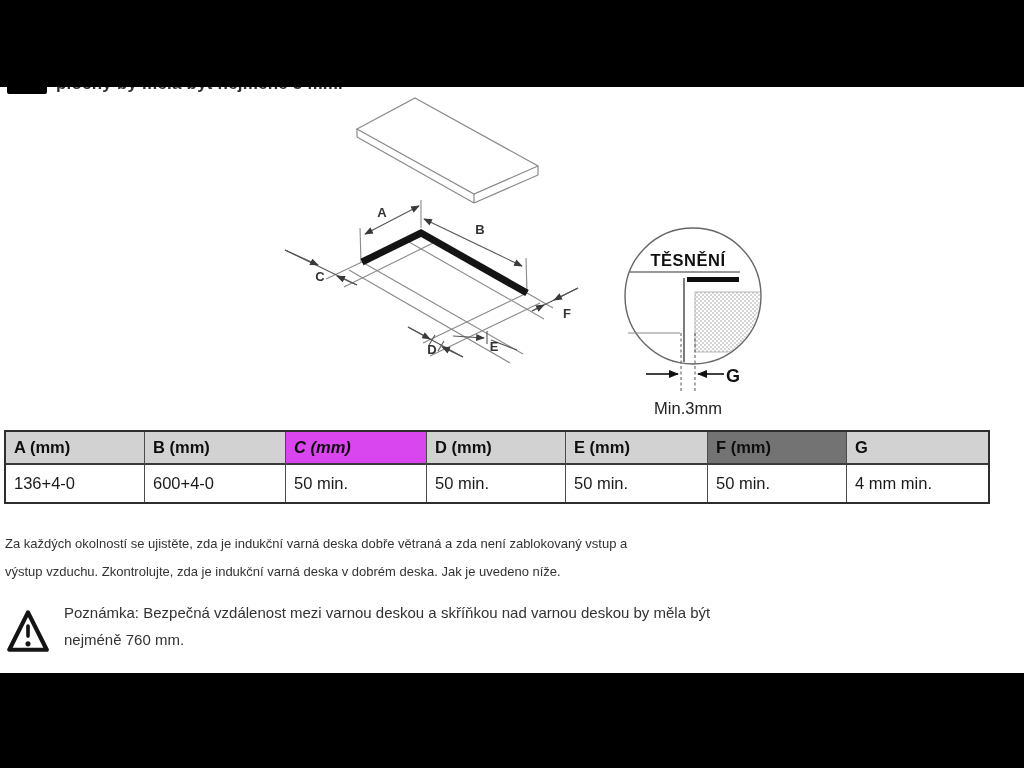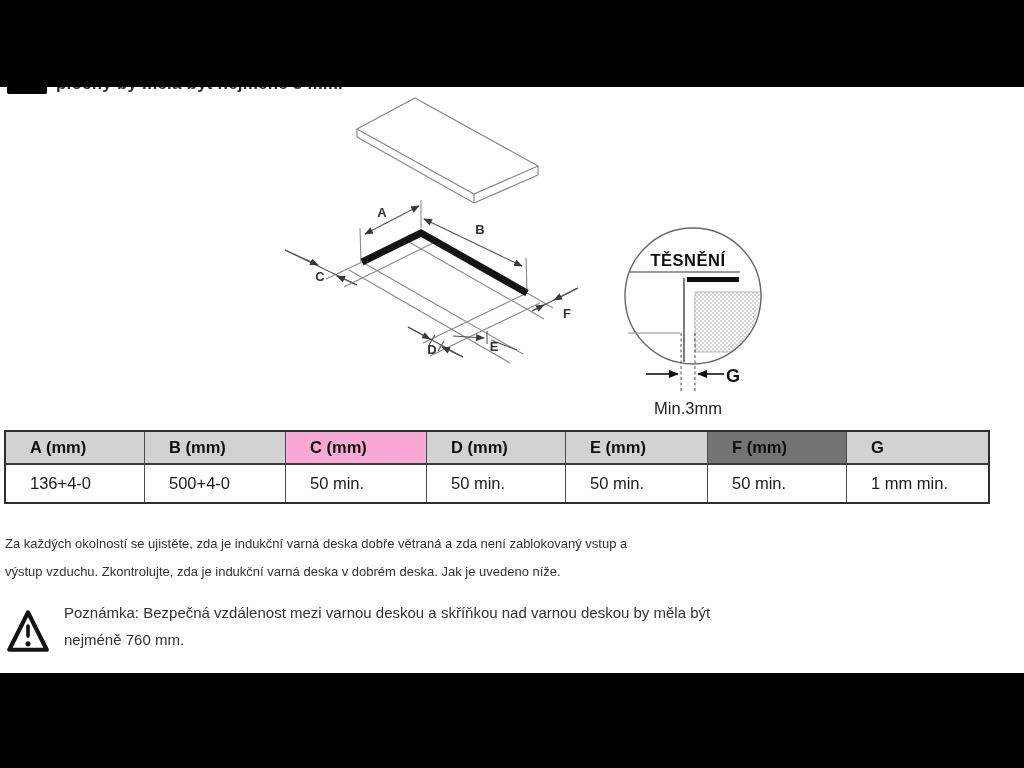--- a/index.html
+++ b/index.html
@@ -11,21 +11,21 @@
   .bar.bottom { top:673px; height:95px; }
   .page { position:absolute; left:0; top:87px; width:1024px; height:586px; background:#fff; overflow:hidden; z-index:1; }
 
   .clipped-line { position:absolute; left:56px; top:-13px; font-size:17px; font-weight:700; color:#2f2f2f; white-space:nowrap; letter-spacing:.2px; }
   .clipped-icon { position:absolute; left:7px; top:-2px; width:40px; height:9px; background:#000; border-radius:0 0 2px 2px; }
 
   .diagram  { position:absolute; left:280px; top:3px; }
   .detail   { position:absolute; left:608px; top:125px; }
 
   .dims-table { position:absolute; left:4px; top:343px; width:986px; height:74px; border:2px solid #2e2e2e; display:grid; grid-template-columns:139px 141px 141px 139px 142px 139px auto; grid-template-rows:33px auto; background:#fff; }
-  .cell { border-right:1px solid #4c4c4c; display:flex; align-items:center; padding-left:24px; font-size:16.5px; color:#1b1b1b; white-space:nowrap; overflow:hidden; }
+  .cell { border-right:1px solid #4c4c4c; display:flex; align-items:center; padding-left:8px; font-size:16.5px; color:#1b1b1b; white-space:nowrap; overflow:hidden; }
   .cell:nth-child(7n) { border-right:none; }
   .th { font-weight:700; color:#0e0e0e; border-bottom:2px solid #3a3a3a; }
 
   .para { position:absolute; left:5px; top:443px; width:1000px; font-size:13px; line-height:27.5px; color:#333; }
   .note-icon { position:absolute; left:7px; top:521px; }
   .note-text { position:absolute; left:64px; top:512px; width:940px; font-size:15px; line-height:27px; color:#333; }
 </style>
 </head>
 <body>
 
@@ -124,32 +124,32 @@
       <line x1="116" y1="162" x2="90" y2="162" stroke="#111" stroke-width="1.6" marker-end="url(#ah2)"></line>
 
       <text x="80" y="54" text-anchor="middle" font-size="16.5" font-weight="700" letter-spacing="0.5" fill="#111">TĚSNĚNÍ</text>
       <text x="118" y="170" font-size="18" font-weight="700" fill="#111">G</text>
       <text x="80" y="202" text-anchor="middle" font-size="16.5" fill="#222">Min.3mm</text>
     </svg>
 
     <div class="dims-table">
       <div class="cell th" style="background: rgb(210, 210, 210);">A (mm)</div>
       <div class="cell th" style="background: rgb(210, 210, 210);">B (mm)</div>
-      <div class="cell th" style="background: #f9a8d4;">C (mm)</div>
+      <div class="cell th" style="background: #d946ef; font-style: italic;">C (mm)</div>
       <div class="cell th" style="background: rgb(210, 210, 210); text-align: center;">D (mm)</div>
       <div class="cell th" style="background: rgb(210, 210, 210);">E (mm)</div>
       <div class="cell th" style="background: #737373;">F (mm)</div>
       <div class="cell th" style="background: rgb(210, 210, 210);">G</div>
       <div class="cell td">136+4-0</div>
-      <div class="cell td">500+4-0</div>
+      <div class="cell td">600+4-0</div>
       <div class="cell td">50 min.</div>
       <div class="cell td">50 min.</div>
       <div class="cell td">50 min.</div>
       <div class="cell td">50 min.</div>
-      <div class="cell td">1 mm min.</div>
+      <div class="cell td">4 mm min.</div>
     </div>
 
     <div class="para">
       <span>Za každých okolností se ujistěte, zda je indukční varná deska dobře větraná a zda není zablokovaný vstup a</span><br>
       <span>výstup vzduchu. Zkontrolujte, zda je indukční varná deska v dobrém deska. Jak je uvedeno níže.</span>
     </div>
 
     <svg class="note-icon" width="42" height="47" viewBox="0 0 46 50">
       <path d="M23 4 L43.5 45 L2.5 45 Z" fill="none" stroke="#141414" stroke-width="4.6" stroke-linejoin="round"></path>
       <rect x="21" y="17" width="4" height="15" rx="2" fill="#141414"></rect>

